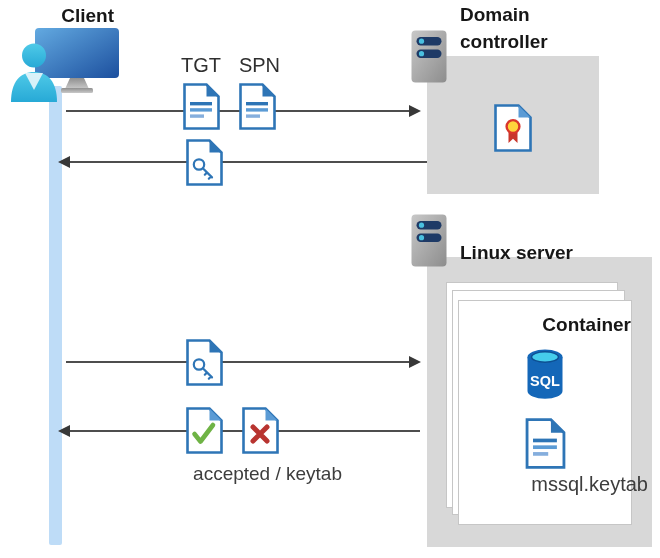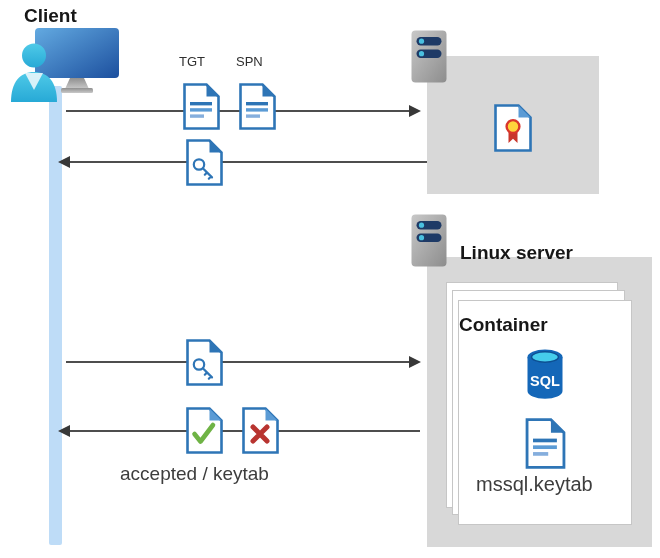--- a/index.html
+++ b/index.html
@@ -2,23 +2,23 @@
 <html><head>
 <meta charset="utf-8">
 <style>
   html,body{margin:0;padding:0;background:#ffffff;}
   #stage{
     position:relative;width:660px;height:558px;background:#ffffff;
     font-family:"Liberation Sans", sans-serif;overflow:hidden;
   }
   .abs{position:absolute;}
   .title{font-weight:bold;color:#171717;font-size:19px;line-height:27px;}
-  .small-label{color:#2f2f2f;font-size:13px;}
+  .small-label{color:#2f2f2f;font-size:20px;}
   .caption{color:#3d3d3d;font-size:19px;}
-  .center{text-align:left;}
+  .center{text-align:right;}
   .graybox{background:#d8d8d8;}
   .lifeline{background:#bedcf7;border-radius:2px;z-index:0;}
   .arrow{position:absolute;height:2px;background:#4d4d4d;z-index:1;}
   .head{position:absolute;width:0;height:0;top:-5px;}
   .head-r{right:-11px;border-left:12px solid #383838;border-top:6px solid transparent;border-bottom:6px solid transparent;}
   .head-l{left:-11px;border-right:12px solid #383838;border-top:6px solid transparent;border-bottom:6px solid transparent;}
   .doc{z-index:2;}
   .card{position:absolute;background:#ffffff;border:1px solid #c6c6c6;box-sizing:border-box;}
   svg{display:block;}
   .sql-text{font-family:"Liberation Sans", sans-serif;font-weight:bold;}
@@ -98,20 +98,21 @@
   <div class="abs doc" style="left:186px;top:139px;">
     <svg width="37" height="47" viewBox="0 0 37 47">
       <path d="M1.5 1.5 H23.5 L35.5 13.5 V45.5 H1.5 Z" fill="#ffffff" stroke="#2e75b6" stroke-width="2.6"></path>
       <polygon points="23.5,1.5 35.5,13.5 23.5,13.5" fill="#2e75b6"></polygon>
       <circle cx="13" cy="25.5" r="5.2" fill="none" stroke="#2e75b6" stroke-width="2.2"></circle>
       <path d="M16.8 29.2 L26 38.4 M21 33.5 L18.8 35.7 M25 37.5 L22.8 39.7" fill="none" stroke="#2e75b6" stroke-width="2.2" stroke-linecap="round"></path>
     </svg>
   </div>
 
   <div class="abs graybox" style="left:427px;top:56px;width:172px;height:138px;"></div>
+  <div class="abs title" style="left:460px;top:1px;width:135px;">Domain controller</div>
   <div class="abs" style="left:411px;top:30px;z-index:2;">
     <svg width="36" height="53" viewBox="0 0 36 53">
       <defs>
         <linearGradient id="gsrv1" x1="0" y1="0" x2="1" y2="1">
           <stop offset="0" stop-color="#c8c8c8"></stop>
             <stop offset="1" stop-color="#8d8d8d"></stop>
         </linearGradient>
       </defs>
       <rect x="0.5" y="0.5" width="35" height="52" rx="4" fill="url(#gsrv1)"></rect>
       <rect x="5.5" y="7" width="25" height="8.5" rx="4.2" fill="#1e3a66"></rect>

